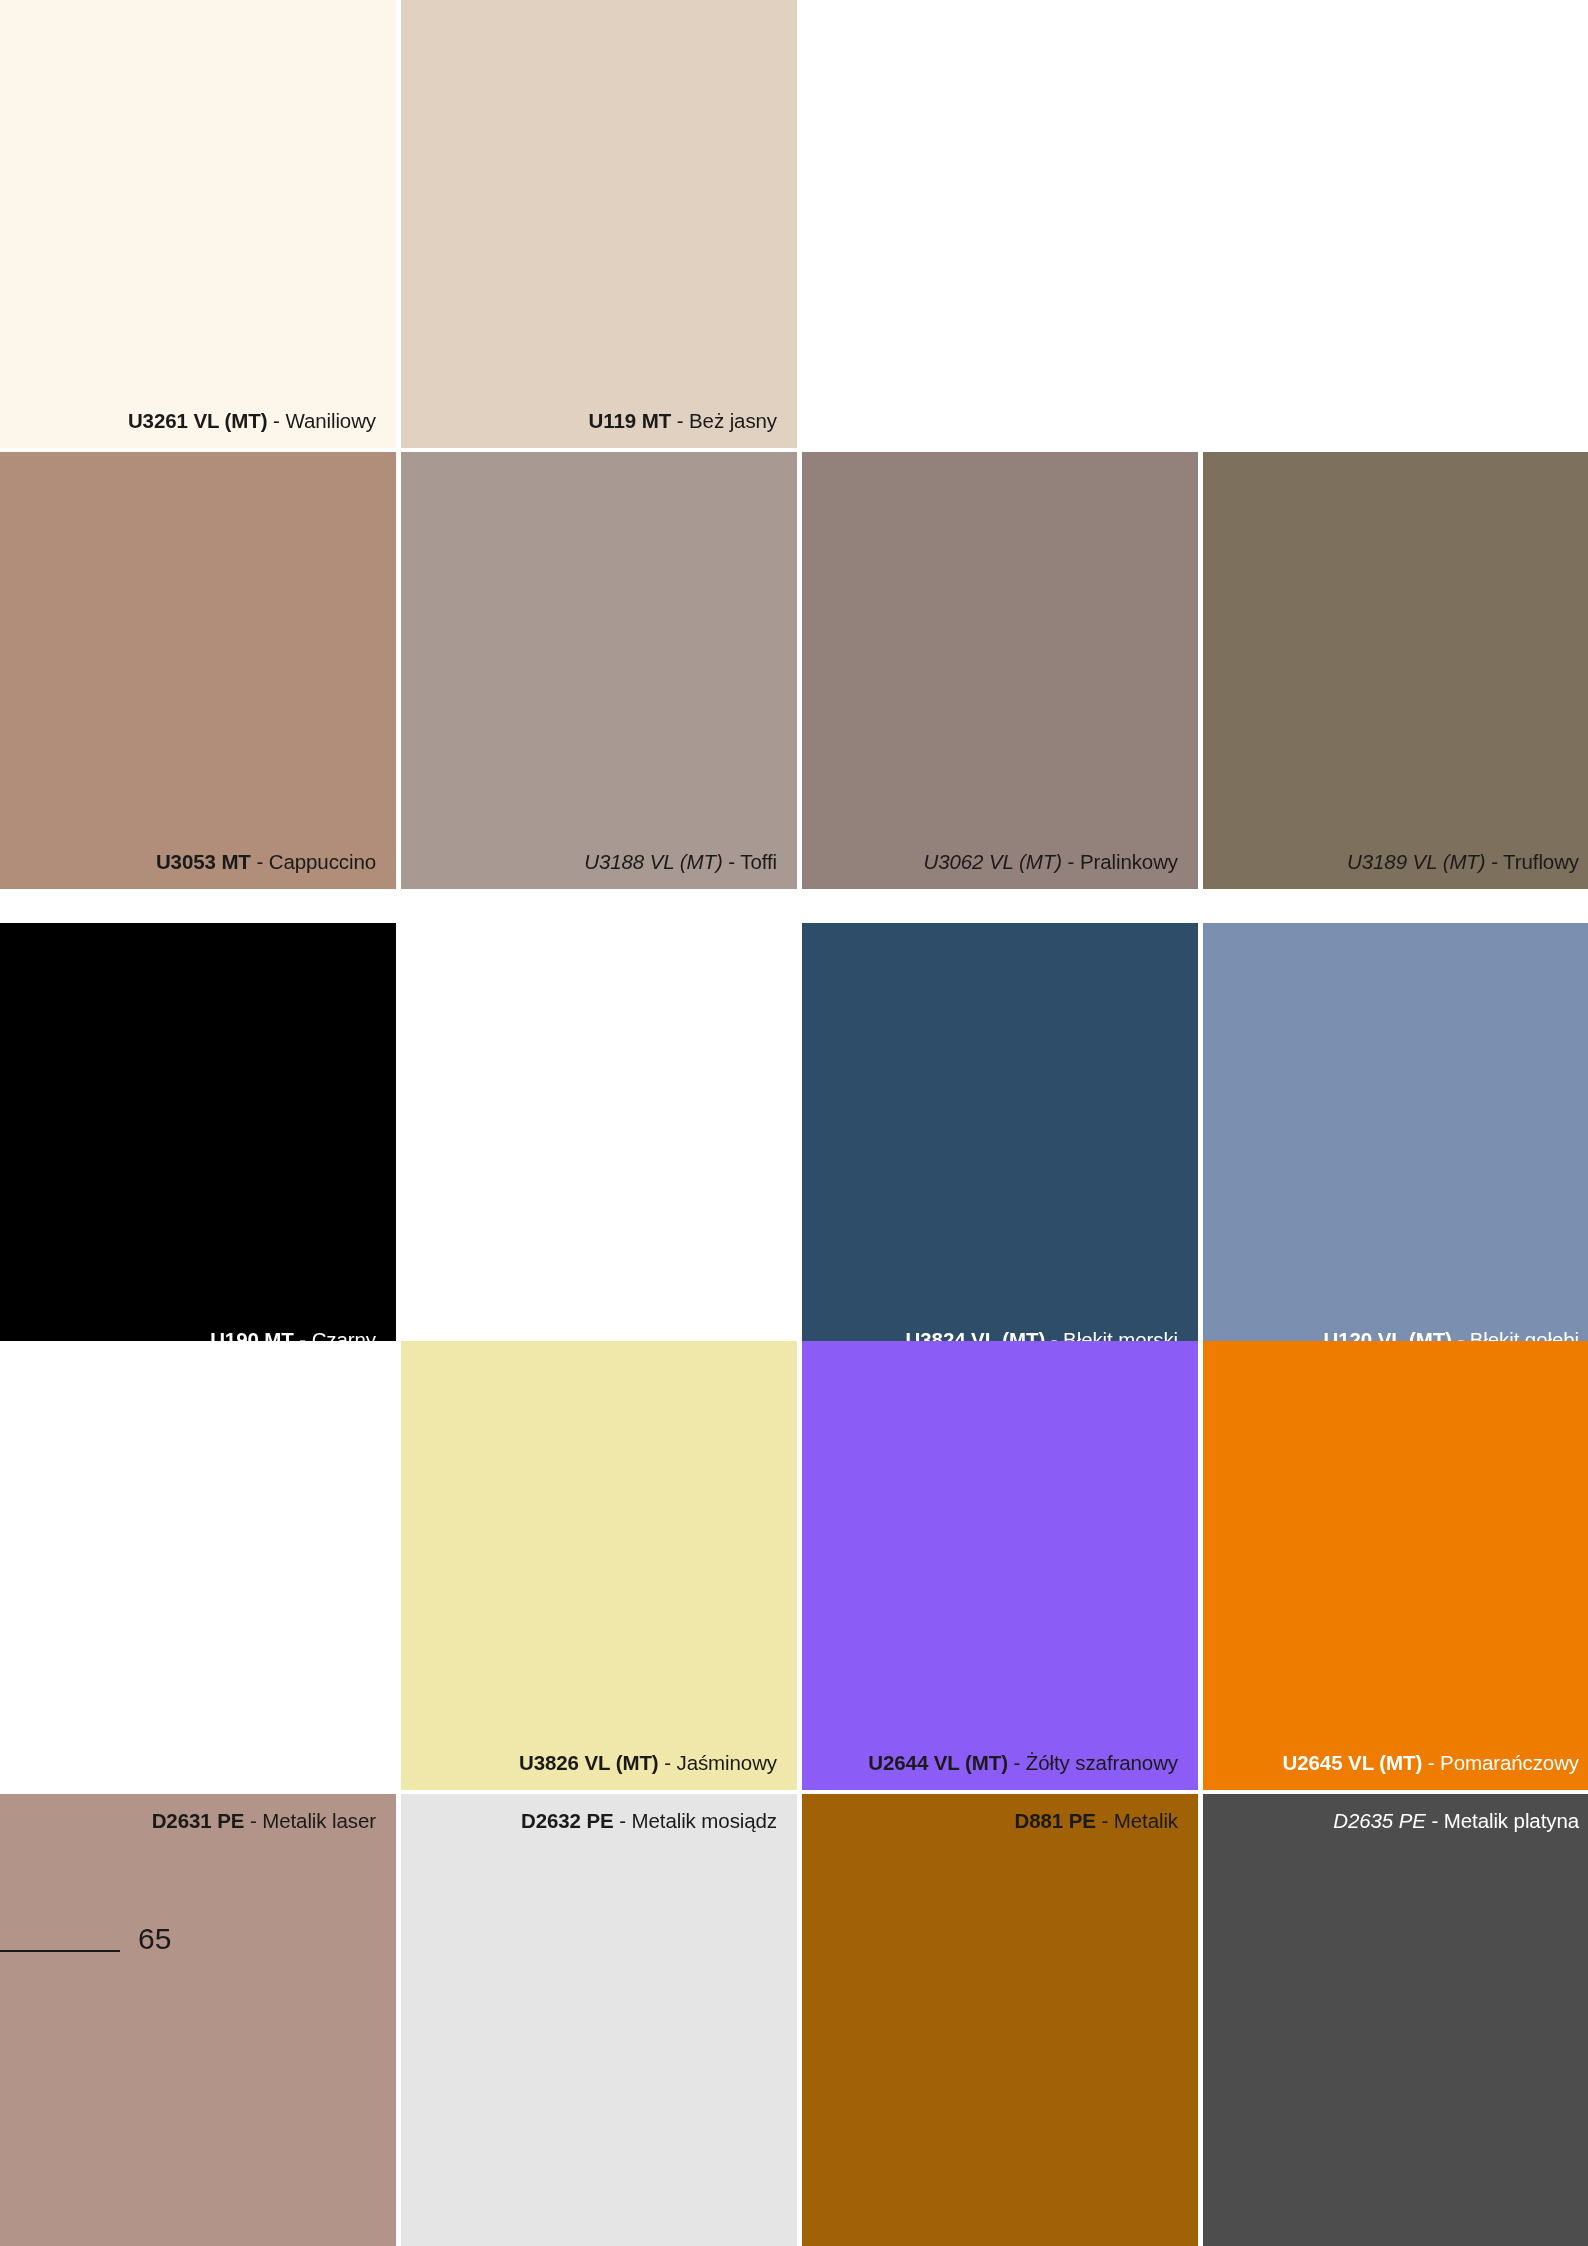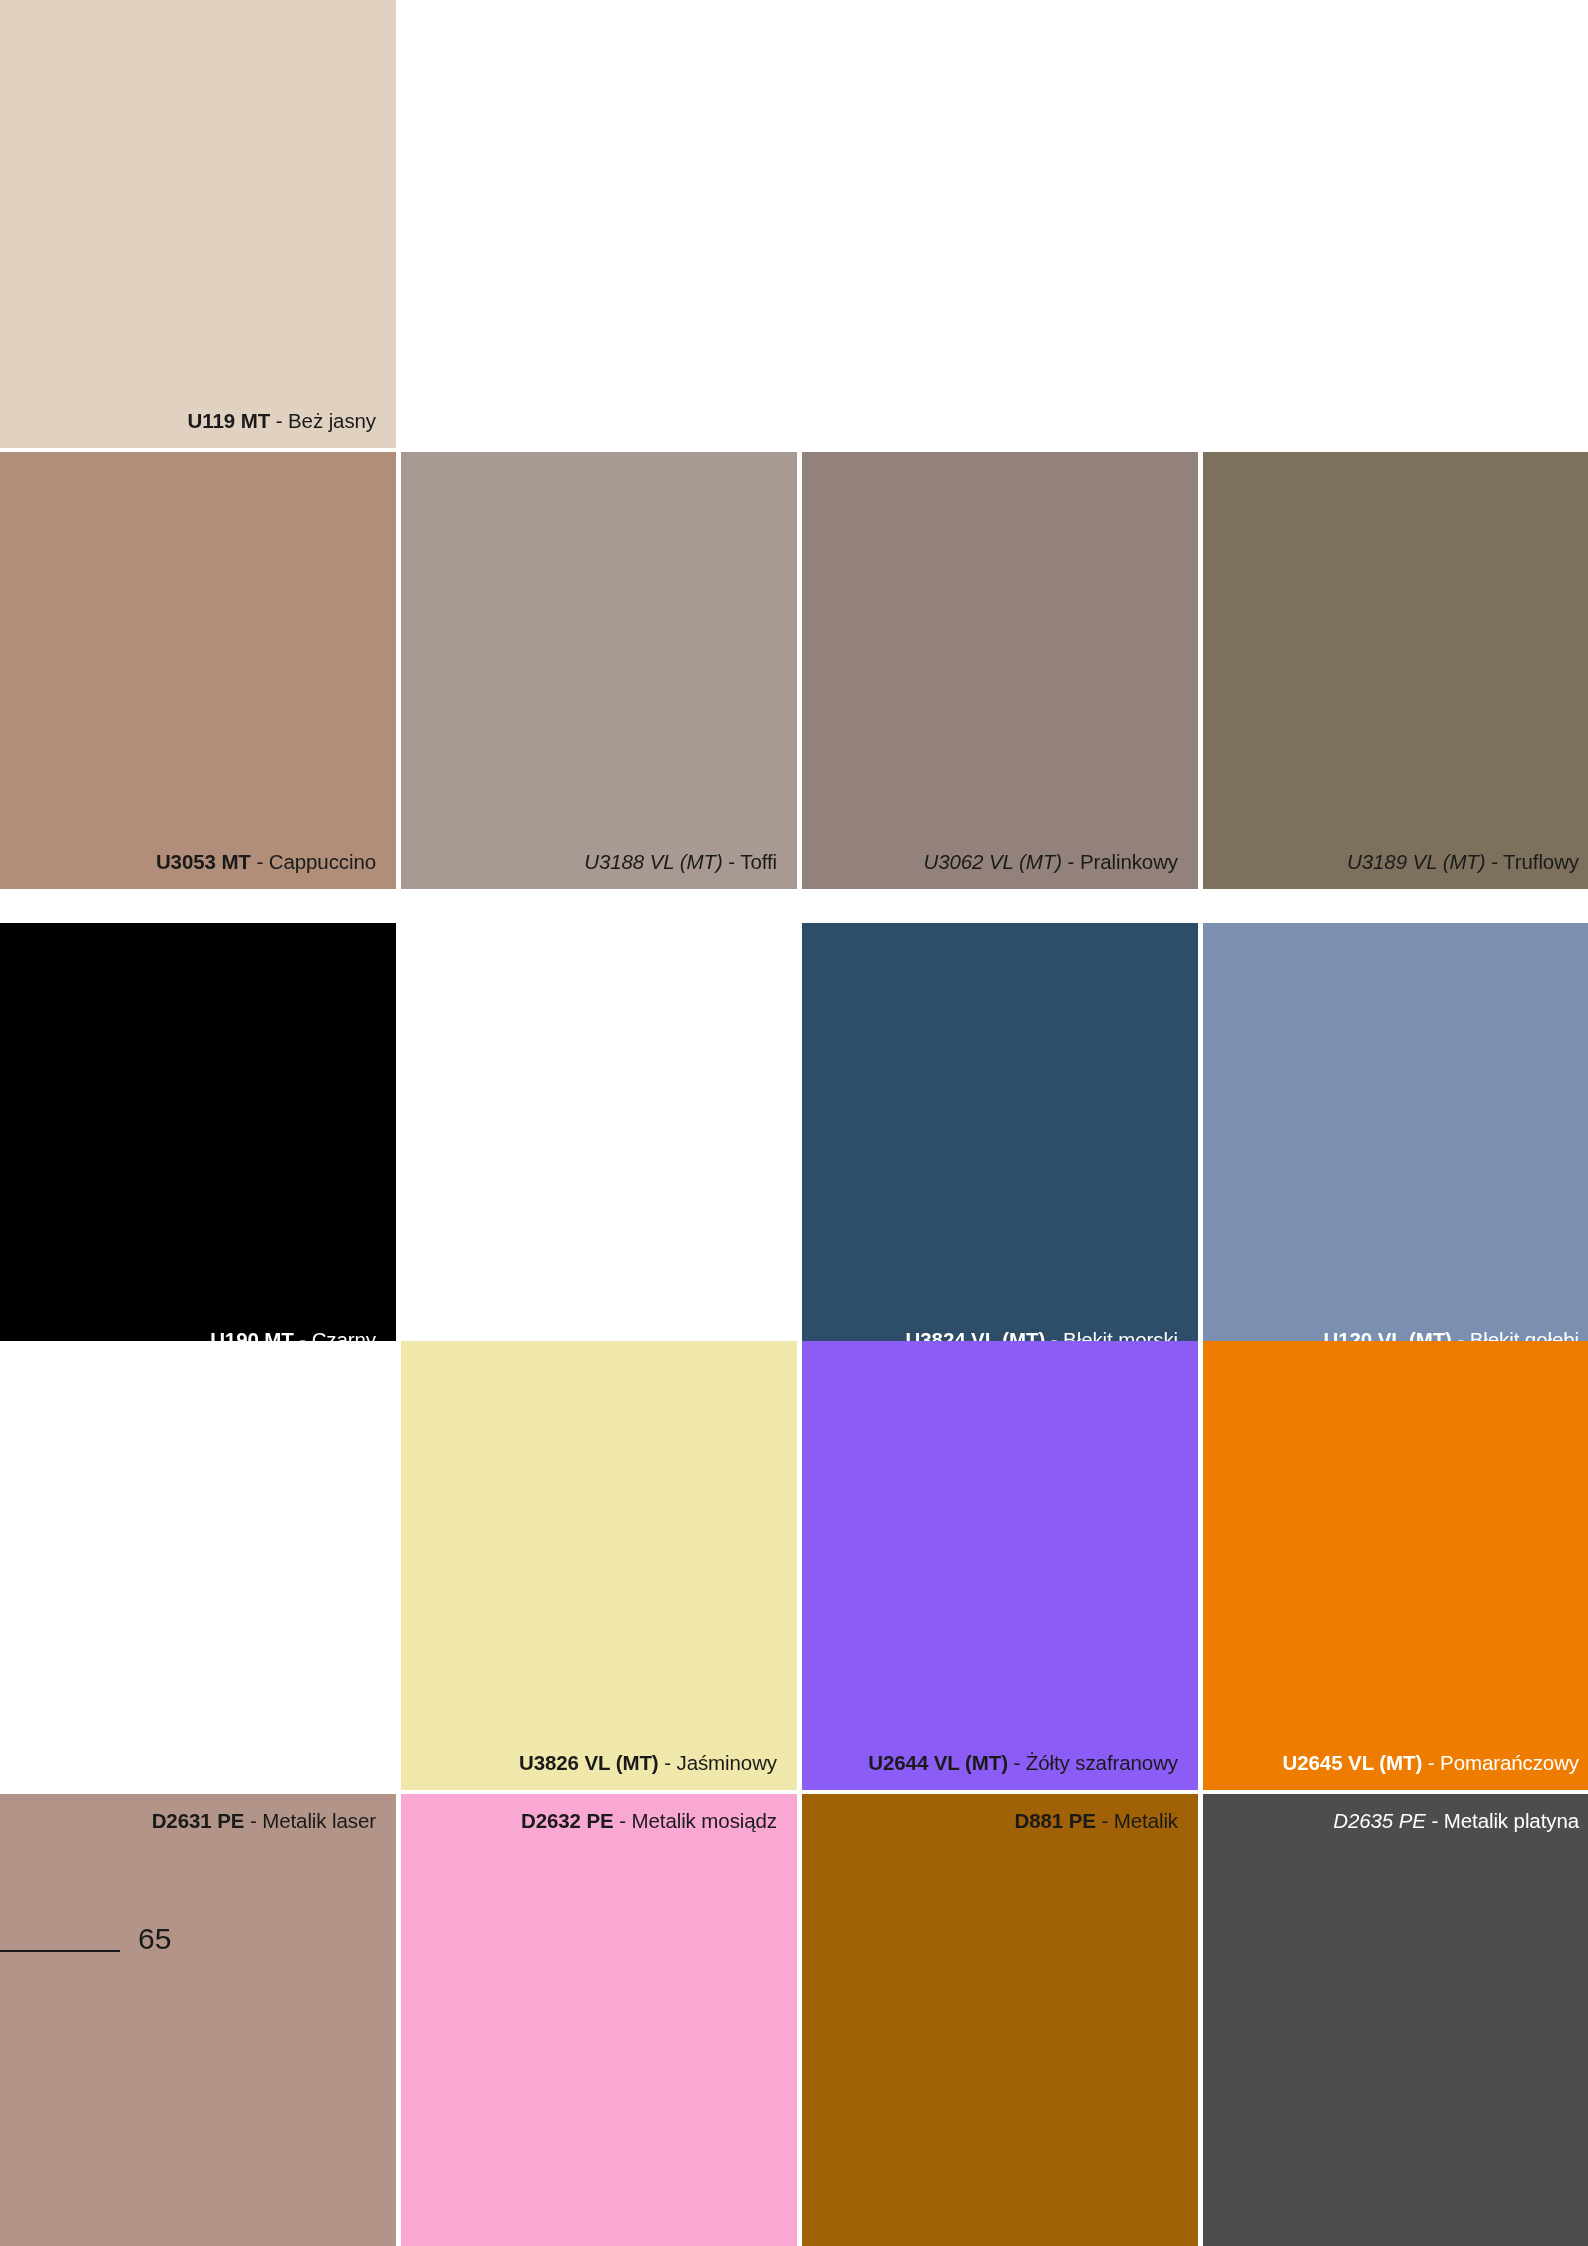--- a/index.html
+++ b/index.html
@@ -94,20 +94,23 @@
     font-family: "Liberation Sans", sans-serif;
   }
 </style>
 </head>
 <body>
 
 <div id="page">
 
   <div id="swatch-grid">
       <div class="swatch-row" style="top: 0px; height: 448px;">
+        <div class="swatch" style="background: rgb(253, 246, 234);">
+          <div class="swatch-label label-bottom" style="color: rgb(26, 26, 26);"><span class="code">U3261 VL (MT)</span><span class="sep"> - </span><span class="name">Waniliowy</span></div>
+        </div>
         <div class="swatch" style="background: rgb(224, 209, 193);">
           <div class="swatch-label label-bottom" style="color: rgb(26, 26, 26);"><span class="code">U119 MT</span><span class="sep"> - </span><span class="name">Beż jasny</span></div>
         </div>
         <div class="swatch empty" style="background: rgb(255, 255, 255);"></div>
       </div>
       <div class="swatch-row" style="top: 452px; height: 437px;">
         <div class="swatch" style="background: rgb(176, 142, 121);">
           <div class="swatch-label label-bottom" style="color: rgb(26, 26, 26);"><span class="code">U3053 MT</span><span class="sep"> - </span><span class="name">Cappuccino</span></div>
         </div>
         <div class="swatch" style="background: rgb(168, 154, 146);">
@@ -141,21 +144,21 @@
           <div class="swatch-label label-bottom" style="color: rgb(26, 26, 26);"><span class="code">U2644 VL (MT)</span><span class="sep"> - </span><span class="name">Żółty szafranowy</span></div>
         </div>
         <div class="swatch" style="background: rgb(238, 124, 0);">
           <div class="swatch-label label-bottom" style="color: rgb(255, 255, 255);"><span class="code">U2645 VL (MT)</span><span class="sep"> - </span><span class="name">Pomarańczowy</span></div>
         </div>
       </div>
       <div class="swatch-row" style="top: 1794px; height: 452px;">
         <div class="swatch" style="background: rgb(178, 149, 136);">
           <div class="swatch-label label-top" style="color: rgb(26, 26, 26);"><span class="code">D2631 PE</span><span class="sep"> - </span><span class="name">Metalik laser</span></div>
         </div>
-        <div class="swatch" style="background: #f9a8d4;">
+        <div class="swatch" style="background: #e5e5e5;">
           <div class="swatch-label label-top" style="color: rgb(26, 26, 26);"><span class="code">D2632 PE</span><span class="sep"> - </span><span class="name">Metalik mosiądz</span></div>
         </div>
         <div class="swatch" style="background: #a16207;">
           <div class="swatch-label label-top" style="color: rgb(26, 26, 26);"><span class="code">D881 PE</span><span class="sep"> - </span><span class="name">Metalik</span></div>
         </div>
         <div class="swatch" style="background: rgb(77, 77, 77);">
           <div class="swatch-label label-top plain" style="color: rgb(255, 255, 255);"><span class="code">D2635 PE</span><span class="sep"> - </span><span class="name">Metalik platyna</span></div>
         </div>
       </div>
     </div>

